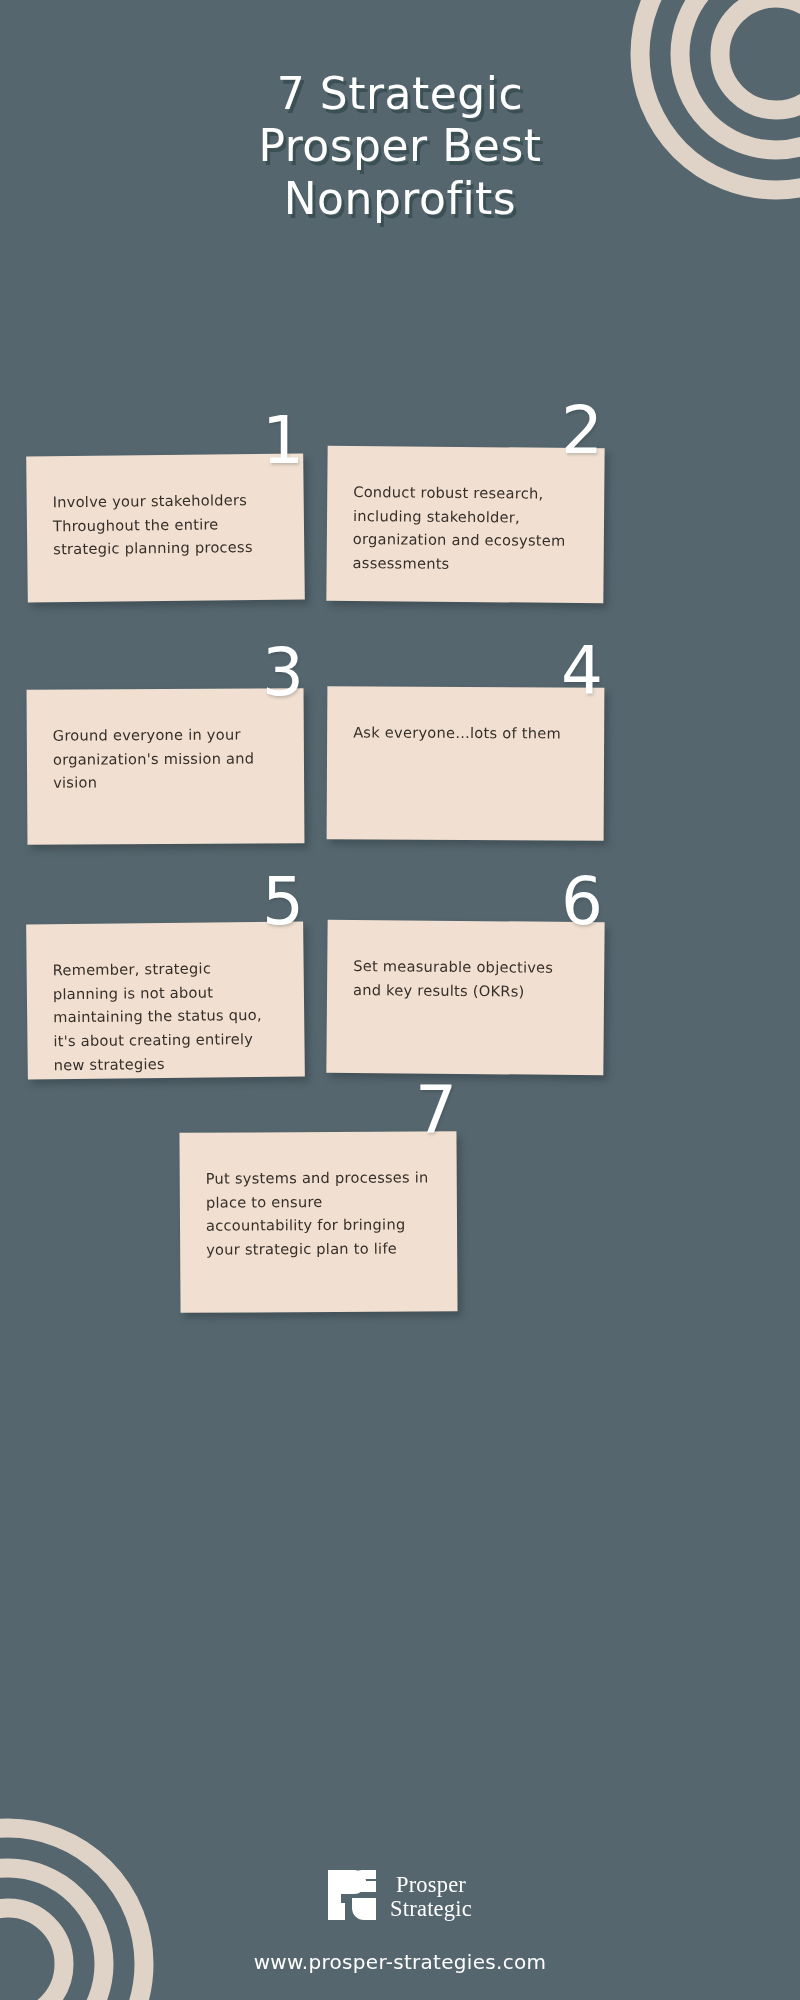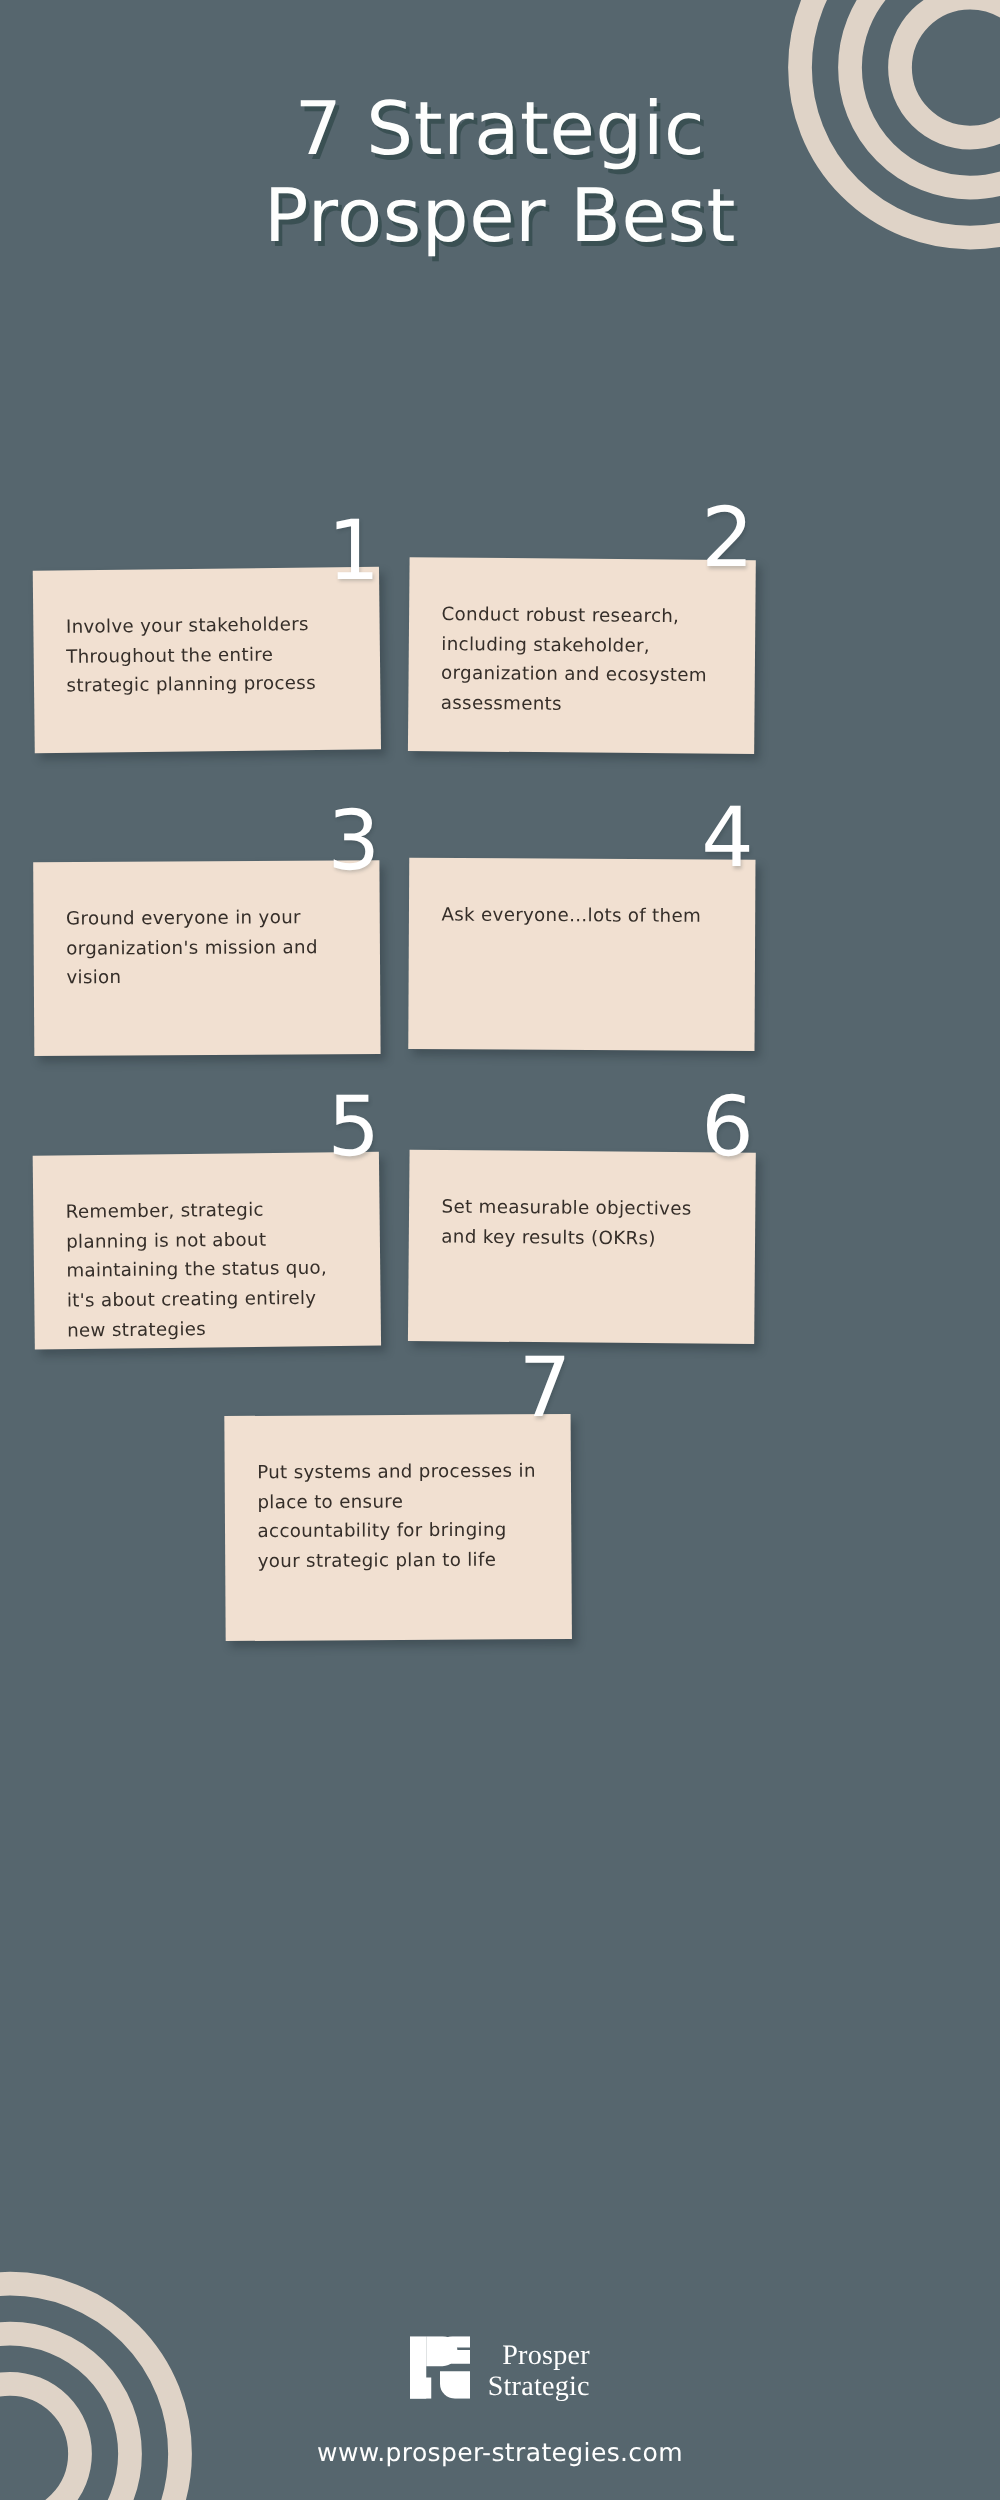--- a/index.html
+++ b/index.html
@@ -24,21 +24,21 @@
   
   .title-wrap {
     position:absolute;
     top:68px; left:0; right:0;
     text-align:center;
     padding:0 60px;
   }
   .title {
     font-family:"DejaVu Sans", sans-serif;
     font-weight:400;
-    font-size:59px;
+    font-size:44px;
     line-height:1.19;
     letter-spacing:0.5px;
     color:#FDFEFD;
     text-shadow:3px 4px 0px rgba(36,62,62,0.55);
   }
 
   
   .cards { position:absolute; top:420px; left:0; width:800px; }
 
   .row { position:relative; height:0; }
@@ -93,21 +93,21 @@
     justify-content:center;
     gap:14px;
     margin-bottom:7px;
   }
   .logo-mark { flex:0 0 auto; }
   .wordmark {
     font-family:"Liberation Serif", serif;
     color:#FFFFFF;
     font-size:22.5px;
     line-height:1.07;
-    text-align:right;
+    text-align:center;
     letter-spacing:0.2px;
   }
   .url {
     font-family:"DejaVu Sans", sans-serif;
     color:#FFFFFF;
     font-size:20px;
     letter-spacing:0.3px;
     margin-top:26px;
   }
 </style>
@@ -130,20 +130,21 @@
       <circle cx="150" cy="150" r="136" stroke-width="19"></circle>
       <circle cx="150" cy="150" r="96" stroke-width="19"></circle>
       <circle cx="150" cy="150" r="56" stroke-width="19"></circle>
     </g>
   </svg>
 </div>
 
 <div class="title-wrap">
   <div class="title">7 Strategic</div>
   <div class="title">Prosper Best</div>
+  <div class="title">Nonprofits</div>
 </div>
 
 <div class="cards">
 
   <div class="row" style="top:0px;">
     <div class="num" style="left:262px; top:-12px;">1</div>
     <div class="card card-left rot-a" style="top:35px; height:146px;">
       <p>Involve your stakeholders Throughout the entire strategic planning process</p>
     </div>
 

